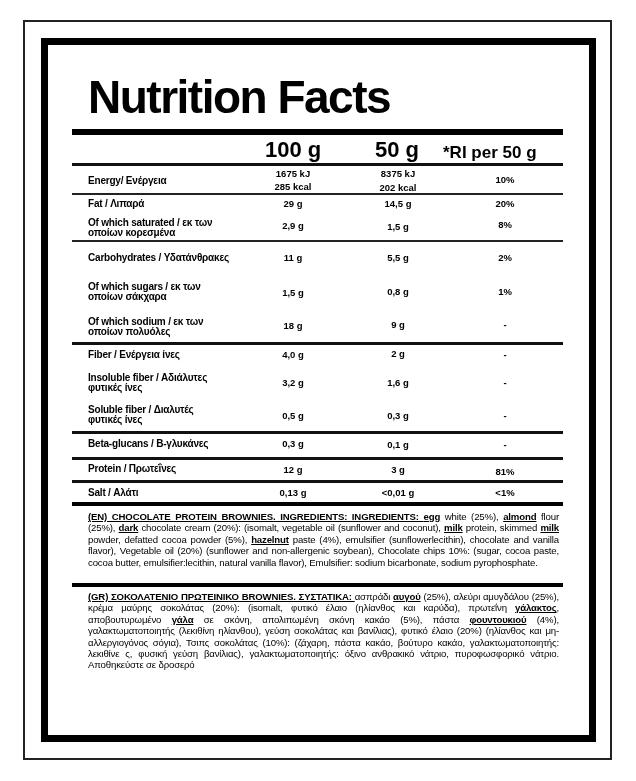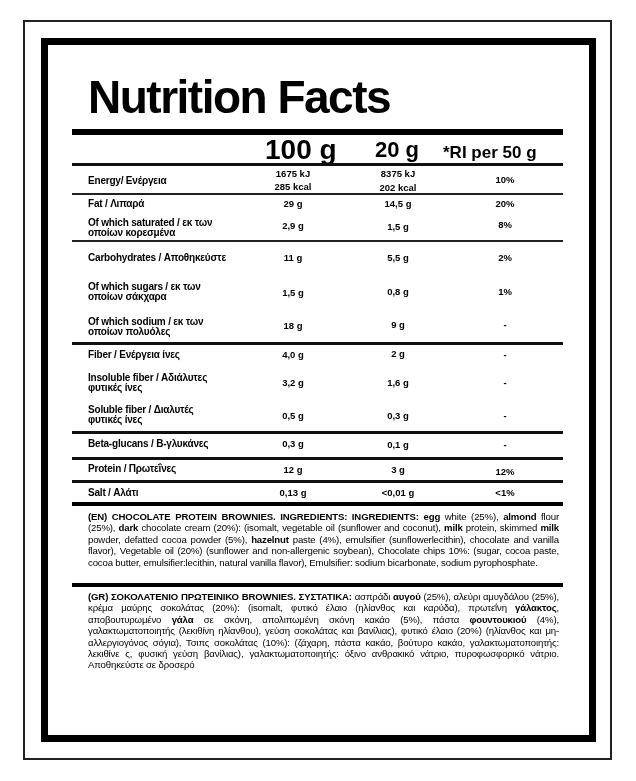--- a/index.html
+++ b/index.html
@@ -13,50 +13,50 @@
 
   .title { position: absolute; left: 88px; top: 72px; font-family: "Liberation Sans", sans-serif;
            font-weight: bold; font-size: 46px; letter-spacing: -1.5px; line-height: 50px; }
 
   .bar-thick { position: absolute; left: 72px; width: 491px; height: 6px; background: #000; }
   .bar-mid { position: absolute; left: 72px; width: 491px; height: 3px; background: #111; }
   .bar-thin { position: absolute; left: 72px; width: 491px; height: 2px; background: #222; }
 
   .hdr { position: absolute; top: 138px; font-family: "Liberation Sans", sans-serif; font-weight: bold;
          line-height: 24px; }
-  .hdr.c1 { left: 265px; font-size: 28px; }
+  .hdr.c1 { left: 265px; font-size: 22px; }
   .hdr.c2 { left: 375px; font-size: 22px; }
   .hdr.c3 { left: 443px; font-size: 17px; top: 141px; }
 
   .row { position: absolute; left: 88px; width: 470px; }
   .lbl { position: absolute; left: 0; font-family: "Liberation Sans", sans-serif; font-weight: bold;
          font-size: 10px; line-height: 10px; letter-spacing: -0.2px; }
   .lbl .l2 { display: block; }
   .v { position: absolute; font-family: "Liberation Sans", sans-serif; font-weight: bold;
        font-size: 9.5px; line-height: 12px; text-align: center; width: 70px; }
   .v.c1 { left: 170px; }
   .v.c2 { left: 275px; }
   .v.c3 { left: 382px; }
 
   .ing { position: absolute; left: 88px; width: 471px; font-family: "Liberation Sans", sans-serif;
          font-size: 9.6px; line-height: 11.4px; text-align: justify; letter-spacing: -0.15px; }
-  .ing b { font-weight: bold; }
+  .ing b { font-weight: bold; text-decoration: underline; }
 </style>
 </head>
 <body>
 
 <div class="outer-frame"></div>
 <div class="inner-frame"></div>
 
 <div class="title">Nutrition Facts</div>
 
 <div class="bar-thick" style="top:129px"></div>
 
 <div class="hdr c1">100 g</div>
-<div class="hdr c2">20 g</div>
+<div class="hdr c2">50 g</div>
 <div class="hdr c3">*RI per 50 g</div>
 
 <div class="bar-mid" style="top:163px"></div>
 
 <div class="row" style="top:168px">
   <div class="lbl" style="top:8px">Energy/ Ενέργεια</div>
   <div class="v c1" style="top:0">1675 kJ</div>
   <div class="v c1" style="top:13px">285 kcal</div>
   <div class="v c2" style="top:0">8375 kJ</div>
   <div class="v c2" style="top:14px">202 kcal</div>
@@ -76,21 +76,21 @@
     <span>Of which saturated  / εκ των</span>
     <span class="l2">οποίων κορεσμένα</span>
   </div>
   <div class="v c1" style="top:2px">2,9 g</div>
   <div class="v c2" style="top:3px">1,5 g</div>
   <div class="v c3" style="top:1px">8%</div>
 </div>
 <div class="bar-thin" style="top:240px"></div>
 
 <div class="row" style="top:252px">
-  <div class="lbl" style="top:1px">Carbohydrates / Αποθηκεύστε</div>
+  <div class="lbl" style="top:1px">Carbohydrates / Υδατάνθρακες</div>
   <div class="v c1" style="top:0">11 g</div>
   <div class="v c2" style="top:0">5,5 g</div>
   <div class="v c3" style="top:0">2%</div>
 </div>
 
 <div class="row" style="top:282px">
   <div class="lbl" style="top:0">
     <span>Of which sugars / εκ των</span>
     <span class="l2">οποίων σάκχαρα</span>
   </div>
@@ -143,21 +143,21 @@
   <div class="v c1" style="top:0">0,3 g</div>
   <div class="v c2" style="top:1px">0,1 g</div>
   <div class="v c3" style="top:1px">-</div>
 </div>
 <div class="bar-mid" style="top:457px"></div>
 
 <div class="row" style="top:464px">
   <div class="lbl" style="top:0">Protein / Πρωτεΐνες</div>
   <div class="v c1" style="top:0">12 g</div>
   <div class="v c2" style="top:0">3 g</div>
-  <div class="v c3" style="top:2px">12%</div>
+  <div class="v c3" style="top:2px">81%</div>
 </div>
 <div class="bar-mid" style="top:480px"></div>
 
 <div class="row" style="top:487px">
   <div class="lbl" style="top:1px">Salt / Αλάτι</div>
   <div class="v c1" style="top:0">0,13 g</div>
   <div class="v c2" style="top:0">&lt;0,01 g</div>
   <div class="v c3" style="top:0">&lt;1%</div>
 </div>
 <div class="bar-thick" style="top:502px; height:4px"></div>

